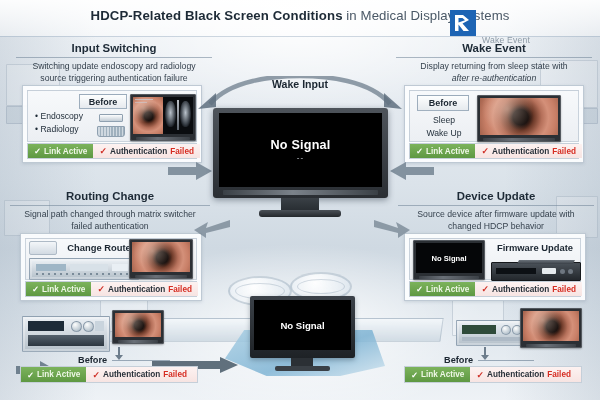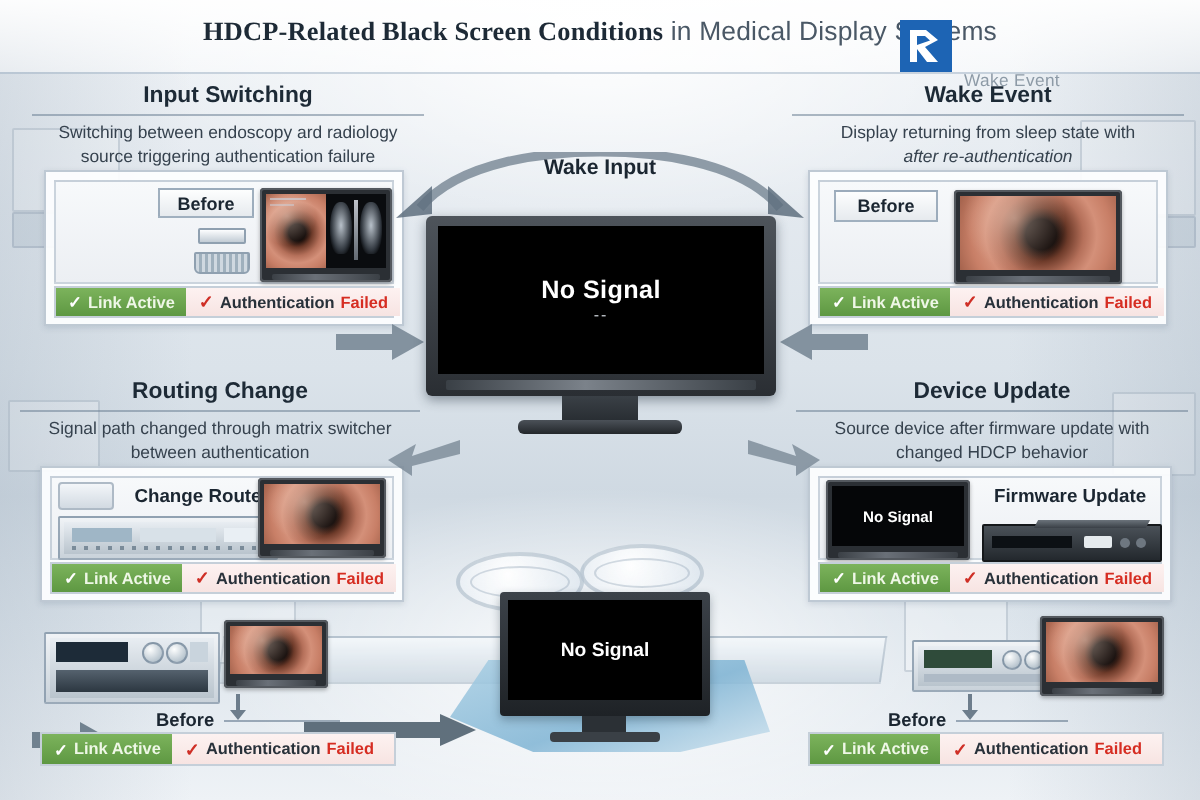--- a/index.html
+++ b/index.html
@@ -41,21 +41,21 @@
         background:linear-gradient(180deg,#f4f8fb,#cfdae3);
         border:1px solid rgba(140,158,176,.45);
         transform:skewX(-8deg);opacity:.9;}
 
   
   .hdr-band{position:absolute;left:0;top:0;width:600px;height:36px;
       background:linear-gradient(180deg,rgba(255,255,255,.92),rgba(255,255,255,.45));}
   .hdr-rule{position:absolute;left:0;top:36px;width:600px;height:1px;background:rgba(150,170,190,.45);}
   .title{position:absolute;left:0;top:8px;width:600px;text-align:center;
       font-size:13.2px;color:#43525f;letter-spacing:.1px;white-space:nowrap;}
-  .title b{font-weight:bold;color:#1d2a36;font-family:Liberation Serif, serif;}
+  .title b{font-weight:bold;color:#1d2a36;}
   .title span.light{font-weight:normal;color:#4a5866;}
 
   
   .logo{position:absolute;left:450px;top:8px;width:146px;height:40px;}
   .logo-mark{position:absolute;left:0;top:2px;width:26px;height:26px;}
   .logo-word{position:absolute;left:30px;top:-1px;font-size:25px;line-height:30px;
       font-weight:bold;color:#1d64b4;letter-spacing:-.4px;}
   .logo-sub{position:absolute;left:32px;top:27px;font-size:8.6px;color:#8d9aa6;letter-spacing:.2px;}
 
   
@@ -190,30 +190,34 @@
       <path d="M5 21 L5 5 L13 5 L19 10 L12.5 13.5 L19 21 L13.5 21 L8.5 14.5 L8.5 21 Z" fill="#ffffff"></path>
       <path d="M8.5 8 L12.5 8 L15 10.3 L8.5 12.5 Z" fill="#1d64b4"></path>
     </svg>
     <div class="logo-sub">Wake Event</div>
   </div>
 
   <div class="sec" style="left:16px;top:42px;width:196px;">
     <div class="sec-title">Input Switching</div>
     <div class="sec-line"></div>
     <div class="sec-desc">
-      <span>Switching between endoscopy ard radiology</span><br>
+      <span>Switching update endoscopy ard radiology</span><br>
       <span>source triggering authentication failure</span>
     </div>
   </div>
 
   <div class="card" style="left:22px;top:85px;width:178px;height:76px;">
     <div class="card-inner"></div>
 
     <div class="label-box" style="left:56px;top:8px;width:46px;height:13px;font-size:9px;">Before</div>
 
+    <div class="bullets" style="left:12px;top:24px;">
+      <div>• <span>Endoscopy</span></div>
+      <div>• <span>Radiology</span></div>
+    </div>
     <div style="position:absolute;left:76px;top:28px;width:22px;height:6px;background:linear-gradient(180deg,#fcfdfe,#c2ccd5);border:1px solid #8fa0b0;border-radius:1px;"></div>
     <div style="position:absolute;left:74px;top:40px;width:26px;height:9px;background:repeating-linear-gradient(90deg,#cfd8e0 0 1.5px,#9fb0bd 1.5px 3px);border:1px solid #8fa0b0;border-radius:1px 1px 3px 3px;"></div>
 
     <div class="mon" style="left:107px;top:8px;width:66px;height:47px;">
       <div class="scr">
         <div style="position:absolute;left:0;top:0;width:50%;height:100%;overflow:hidden;">
           <div class="endo"></div>
           <div style="position:absolute;left:2px;top:2px;width:18px;height:1px;background:rgba(200,215,230,.6);"></div>
           <div style="position:absolute;left:2px;top:5px;width:12px;height:1px;background:rgba(200,215,230,.45);"></div>
         </div>
@@ -248,20 +252,24 @@
       <span>Display returning from sleep state with</span><br>
       <em>after re-authentication</em>
     </div>
   </div>
 
   <div class="card" style="left:404px;top:85px;width:178px;height:76px;">
     <div class="card-inner"></div>
 
     <div class="label-box" style="left:12px;top:9px;width:50px;height:14px;font-size:9px;">Before</div>
 
+    <div class="bullets" style="left:16px;top:28px;text-align:center;width:46px;line-height:13px;">
+      <div>Sleep</div>
+      <div>Wake Up</div>
+    </div>
 
     <div class="mon" style="left:72px;top:9px;width:84px;height:47px;">
       <div class="scr">
         <div class="endo"></div>
       </div>
       <div class="bezbtn"></div>
     </div>
 
     <div class="status">
       <div class="st-ok">
@@ -274,21 +282,21 @@
         <span class="red">Failed</span>
       </div>
     </div>
   </div>
 
   <div class="sec" style="left:10px;top:190px;width:200px;">
     <div class="sec-title">Routing Change</div>
     <div class="sec-line"></div>
     <div class="sec-desc">
       <span>Signal path changed through matrix switcher</span><br>
-      <span>between authentication</span>
+      <span>failed authentication</span>
     </div>
   </div>
 
   <div class="card" style="left:20px;top:233px;width:180px;height:66px;">
     <div class="card-inner"></div>
 
     <div class="label-box" style="left:40px;top:6px;width:76px;height:14px;font-size:9.4px;background:transparent;border:none;">Change Route</div>
 
     <div style="position:absolute;left:8px;top:7px;width:26px;height:12px;background:linear-gradient(180deg,#f3f6f9,#d2dae2);border:1px solid #aebac6;border-radius:2px;"></div>
 

